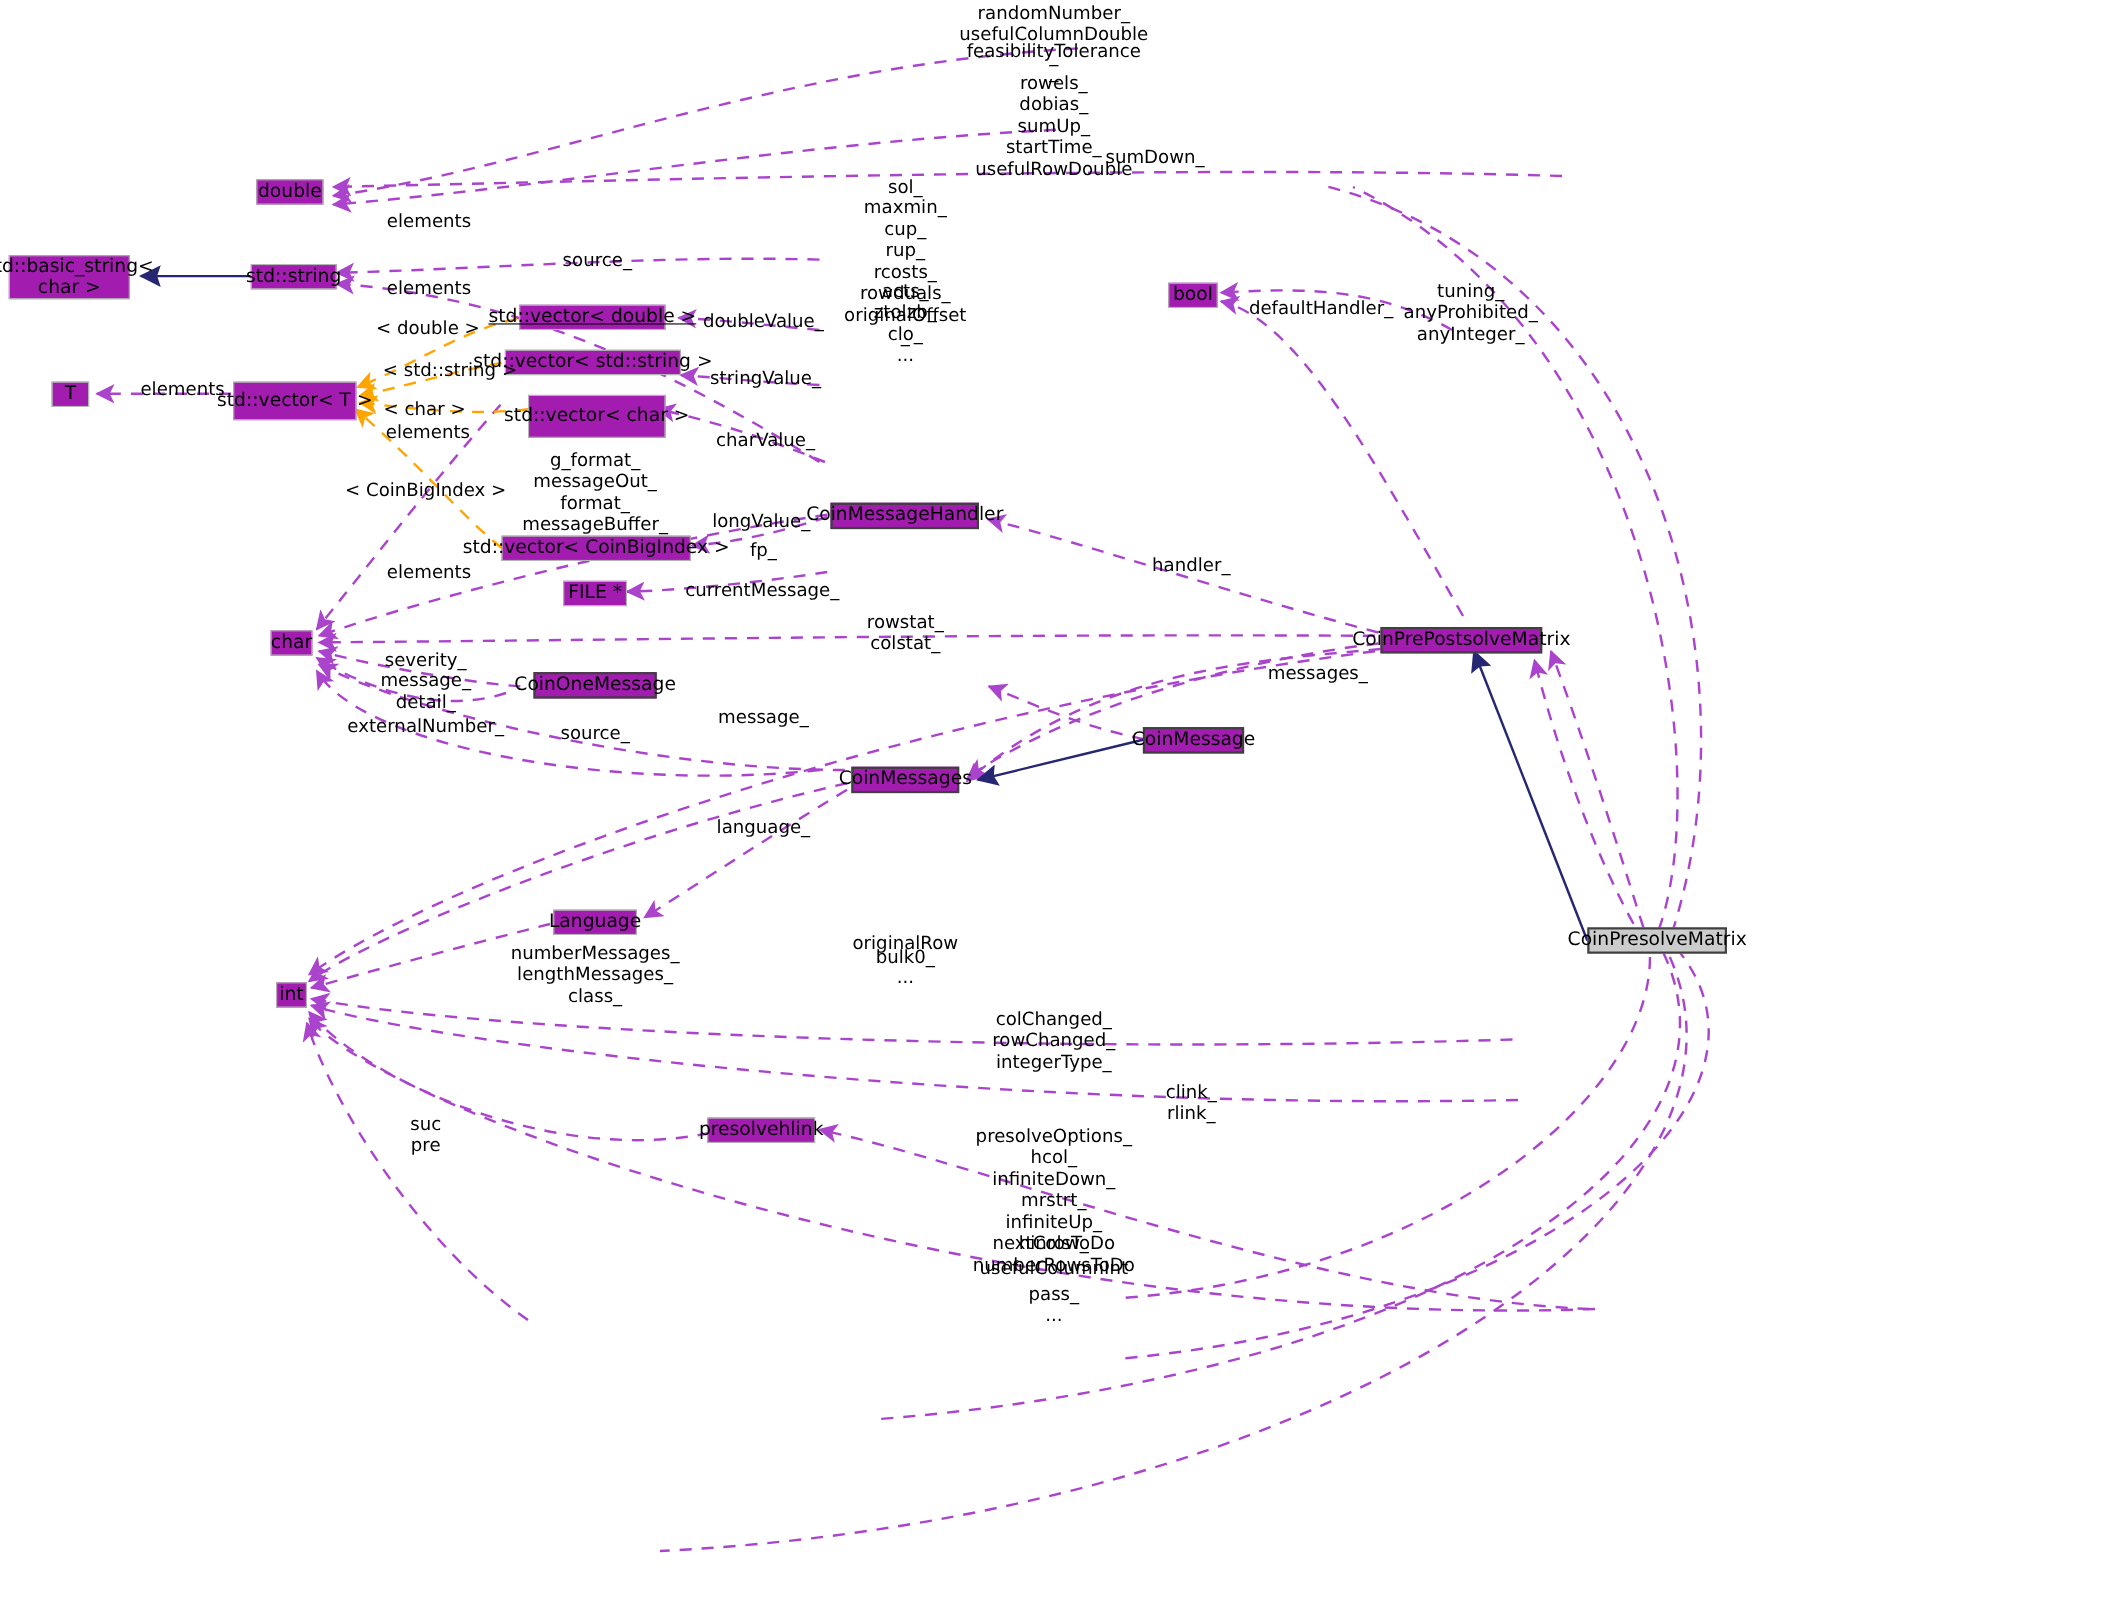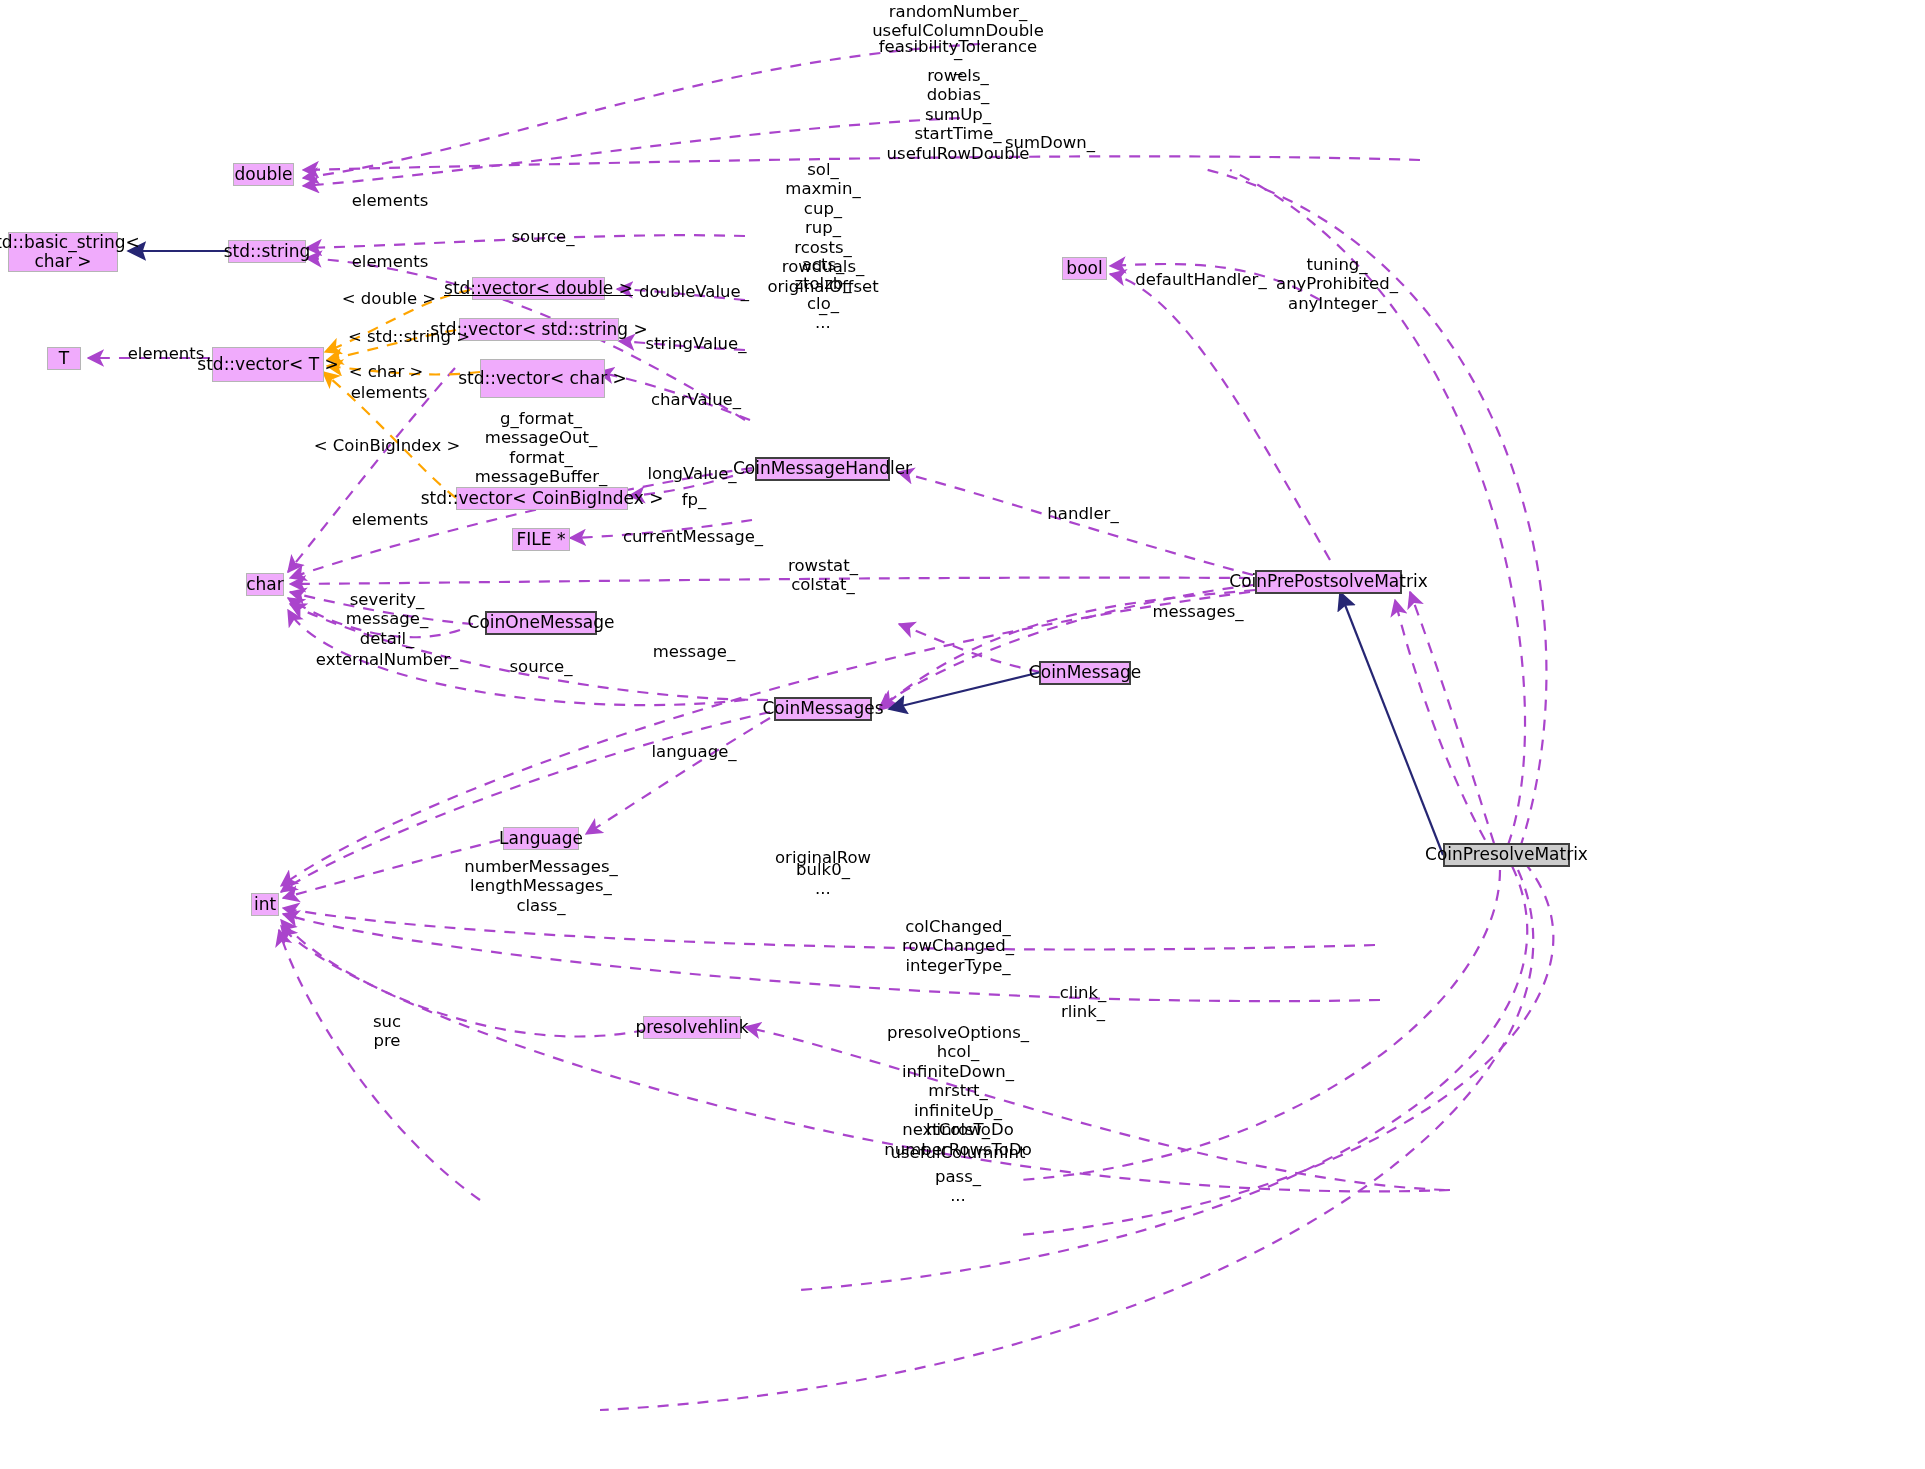--- a/index.html
+++ b/index.html
@@ -2,21 +2,21 @@
 <html><head>
 <meta charset="utf-8">
 <title>CoinPresolveMatrix Collaboration Diagram</title>
 <style>
   html,body{margin:0;padding:0;background:#ffffff;}
   body{font-family:"DejaVu Sans","Liberation Sans",sans-serif;}
   #diagram-root{position:relative;width:1925px;height:1469px;overflow:hidden;background:#fff;}
   svg#edges{position:absolute;left:0;top:0;width:1925px;height:1469px;}
 
   .node{position:absolute;box-sizing:border-box;display:flex;align-items:center;justify-content:center;
-        text-align:center;background:#f0abfc;border:1px solid #b5b5b5;color:#000;
+        text-align:center;background:#a21caf;border:1px solid #b5b5b5;color:#000;
         font-size:17px;line-height:1.12;white-space:pre;padding:2px 6px;}
   .node.bold{border:2px solid #404040;}
   .node.current{background:#cccccc;border:2px solid #404040;}
 
   .elabel{position:absolute;color:#000;font-size:16.5px;line-height:1.18;white-space:pre;
           text-align:center;transform:translateX(-50%);}
 </style>
 </head>
 <body>
 

